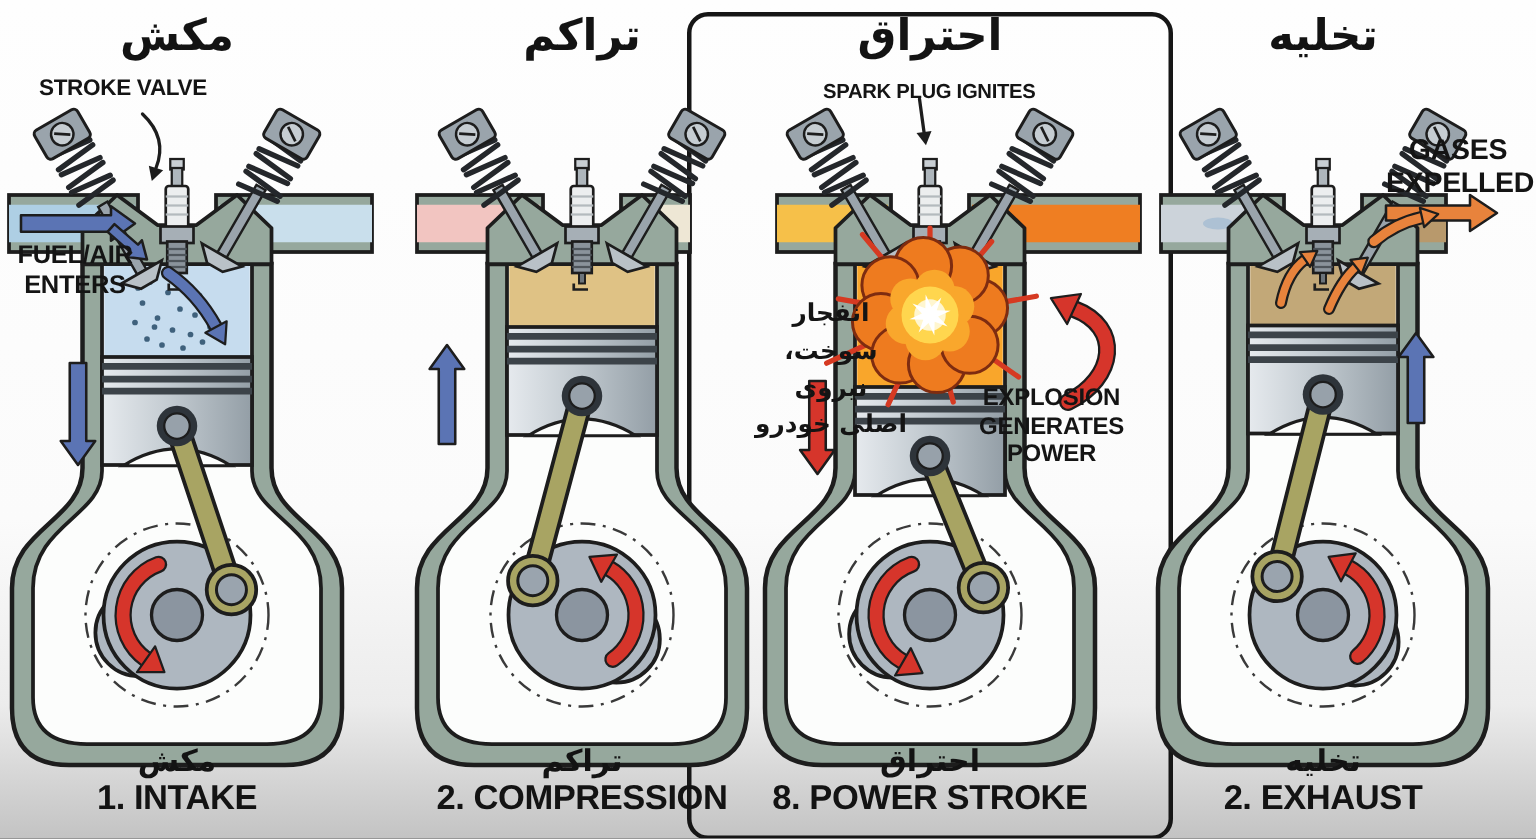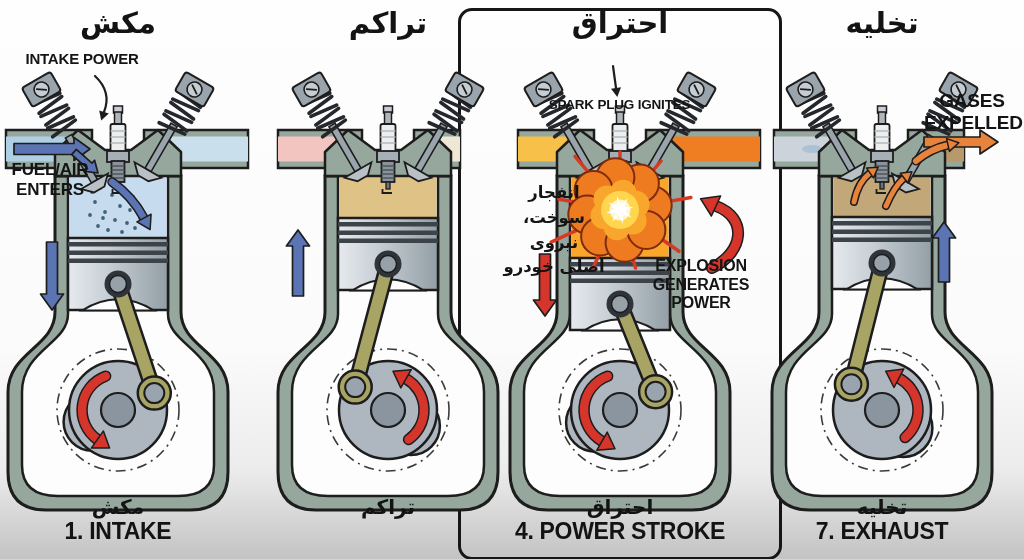--- a/index.html
+++ b/index.html
@@ -5,21 +5,21 @@
   html,body{margin:0;padding:0;background:#888;}
   #stage{position:relative;width:1024px;height:559px;overflow:hidden;
     background:linear-gradient(180deg,#fefefe 0%,#fbfbfb 62%,#ececec 84%,#c3c3c3 100%);
     font-family:"Liberation Sans",sans-serif;padding-left:38px;}
   .panel{position:absolute;top:0;width:256px;height:559px;z-index:2;overflow:visible;}
   .engine-svg{position:absolute;left:0;top:60px;width:256px;height:500px;z-index:2;overflow:visible;}
   .title-fa{position:absolute;top:6px;width:256px;text-align:center;direction:rtl;
     font-family:"DejaVu Sans",sans-serif;font-weight:bold;font-size:29px;color:#131313;z-index:3;}
   .lbl{position:absolute;z-index:4;font-weight:bold;color:#141414;text-align:center;
     white-space:pre-line;line-height:1.16;letter-spacing:-0.2px;}
-  .lbl.fa{font-family:"DejaVu Sans",sans-serif;direction:rtl;line-height:1.5;letter-spacing:0;}
+  .lbl.fa{font-family:"DejaVu Sans",sans-serif;direction:rtl;line-height:1.5;letter-spacing:0;margin-top:16px;}
   .caption{position:absolute;top:496px;width:256px;text-align:center;z-index:3;}
   .cap-fa{font-family:"DejaVu Sans",sans-serif;direction:rtl;font-weight:bold;font-size:20px;
     line-height:1.15;color:#131313;}
   .cap-en{font-weight:bold;font-size:23px;line-height:1.1;color:#131313;letter-spacing:-0.3px;}
   #hl{position:absolute;z-index:1;border-radius:14px;}
 </style>
 </head>
 <body>
 
 <div id="stage">
@@ -138,21 +138,21 @@
           <g>
             <path d="M 95,16 Q 112,32 104,52" fill="none" stroke="#1d1d1d" stroke-width="2.2" stroke-linecap="round"></path>
             <polygon points="99.2,50.5 101.2,60.6 108.8,53.5" fill="#1d1d1d"></polygon>
           </g>
           <g>
     <path d="M 105.7,316.2 A 36,36 0 0 0 97.4,379.5" fill="none" stroke="#1d1d1d" stroke-width="11.5" stroke-linecap="round"></path>
     <path d="M 105.7,316.2 A 36,36 0 0 0 97.4,379.5" fill="none" stroke="#d6352b" stroke-width="8.5" stroke-linecap="round"></path>
     <polygon points="91.3,388.1 109.6,388.1 103.4,370.9" fill="#d6352b" stroke="#1d1d1d" stroke-width="1.5" stroke-linejoin="round"></polygon>
           </g>
         </svg></div>
-      <div class="lbl" style="left: 22px; top: 50px; width: 120px; font-size: 15px;">INTAKE POWER</div>
+      <div class="lbl" style="left: 22px; top: 50px; width: 120px; font-size: 15px;">STROKE VALVE</div>
       <div class="lbl" style="left: 0px; top: 160px; width: 100px; font-size: 17px;">FUEL/AIR
 ENTERS</div>
       <div class="caption" style="left: -10px;">
         <div class="cap-fa" dir="rtl">مکش</div>
         <div class="cap-en">1. INTAKE</div>
       </div>
     </div>
     <div class="panel" style="left: 272px;">
       <div class="title-fa" dir="rtl" style="left: -12px;">تراکم</div>
       <div class="engine-svg"><svg width="256" height="500" viewBox="0 0 256 500" style="overflow:visible">
@@ -240,20 +240,21 @@
           </g>
           <polygon points="31.5,236.0 31.5,186.0 37.5,186.0 26.0,170.0 14.4,186.0 20.5,186.0 20.5,236.0" fill="#5b74b4" stroke="#1d1d1d" stroke-width="1.7" stroke-linejoin="round"></polygon>
           <g>
     <path d="M 136.6,379.5 A 36,36 0 0 0 134.0,318.8" fill="none" stroke="#1d1d1d" stroke-width="11.5" stroke-linecap="round"></path>
     <path d="M 136.6,379.5 A 36,36 0 0 0 134.0,318.8" fill="none" stroke="#d6352b" stroke-width="8.5" stroke-linecap="round"></path>
     <polygon points="139.3,309.7 121.0,311.3 128.8,327.9" fill="#d6352b" stroke="#1d1d1d" stroke-width="1.5" stroke-linejoin="round"></polygon>
           </g>
         </svg></div>
       <div class="caption" style="left: -12px;">
         <div class="cap-fa" dir="rtl">تراکم</div>
+        <div class="cap-en">2. COMPRESSION</div>
       </div>
     </div>
     <div class="panel" style="left: 512px;">
       <div class="title-fa" dir="rtl" style="left: -20px;">احتراق</div>
       <div class="engine-svg"><svg width="256" height="500" viewBox="0 0 256 500" style="overflow:visible">
           <defs>
             <linearGradient id="pg2" x1="0" y1="0" x2="1" y2="0">
     <stop offset="0" stop-color="#e6eaee"></stop>
               <stop offset="0.45" stop-color="#c3cbd1"></stop>
               <stop offset="1" stop-color="#939ea6"></stop>
@@ -371,30 +372,30 @@
             <path d="M 200,208 C 232,192 236,158 204,146" fill="none" stroke="#1d1d1d" stroke-width="12" stroke-linecap="round"></path>
             <path d="M 200,208 C 232,192 236,158 204,146" fill="none" stroke="#d6352b" stroke-width="9" stroke-linecap="round"></path>
             <polygon points="208.6,136.0 188.6,138.8 199.4,156.0" fill="#d6352b" stroke="#1d1d1d" stroke-width="1.5" stroke-linejoin="round"></polygon>
           </g>
           <g>
     <path d="M 95.7,316.2 A 36,36 0 0 0 90.0,381.2" fill="none" stroke="#1d1d1d" stroke-width="11.5" stroke-linecap="round"></path>
     <path d="M 95.7,316.2 A 36,36 0 0 0 90.0,381.2" fill="none" stroke="#d6352b" stroke-width="8.5" stroke-linecap="round"></path>
     <polygon points="84.7,390.3 103.0,388.7 95.2,372.1" fill="#d6352b" stroke="#1d1d1d" stroke-width="1.5" stroke-linejoin="round"></polygon>
           </g>
         </svg></div>
-      <div class="lbl" style="left: 35px; top: 53px; width: 145px; font-size: 13.5px; margin-top: 44px;">SPARK PLUG IGNITES</div>
+      <div class="lbl" style="left: 35px; top: 53px; width: 145px; font-size: 13.5px;">SPARK PLUG IGNITES</div>
       <div class="lbl fa" dir="rtl" style="left: -14px; top: 181px; width: 112px; font-size: 16.5px;">انفجار سوخت،
 نیروی
 اصلی خودرو</div>
       <div class="lbl" style="left: 118px; top: 257px; width: 142px; font-size: 16px;">EXPLOSION
 GENERATES
 POWER</div>
       <div class="caption" style="left: -20px;">
         <div class="cap-fa" dir="rtl">احتراق</div>
-        <div class="cap-en">4. POWER STROKE</div>
+        <div class="cap-en">8. POWER STROKE</div>
       </div>
     </div>
     <div class="panel" style="left: 768px;">
       <div class="title-fa" dir="rtl" style="left: -14px;">تخلیه</div>
       <div class="engine-svg"><svg width="256" height="500" viewBox="0 0 256 500" style="overflow:visible">
           <defs>
             <linearGradient id="pg3" x1="0" y1="0" x2="1" y2="0">
     <stop offset="0" stop-color="#e6eaee"></stop>
               <stop offset="0.45" stop-color="#c3cbd1"></stop>
               <stop offset="1" stop-color="#939ea6"></stop>
@@ -496,16 +497,16 @@
           <g>
     <path d="M 137.1,377.6 A 36,36 0 0 0 130.9,318.2" fill="none" stroke="#1d1d1d" stroke-width="11.5" stroke-linecap="round"></path>
     <path d="M 137.1,377.6 A 36,36 0 0 0 130.9,318.2" fill="none" stroke="#d6352b" stroke-width="8.5" stroke-linecap="round"></path>
     <polygon points="135.8,308.9 117.7,311.2 126.0,327.5" fill="#d6352b" stroke="#1d1d1d" stroke-width="1.5" stroke-linejoin="round"></polygon>
           </g>
         </svg></div>
       <div class="lbl" style="left: 156px; top: 90px; width: 96px; font-size: 19px;">GASES
 EXPELLED</div>
       <div class="caption" style="left: -14px;">
         <div class="cap-fa" dir="rtl">تخلیه</div>
-        <div class="cap-en">7. EXHAUST</div>
+        <div class="cap-en">2. EXHAUST</div>
       </div>
     </div>
   </div>
 
 </body></html>

